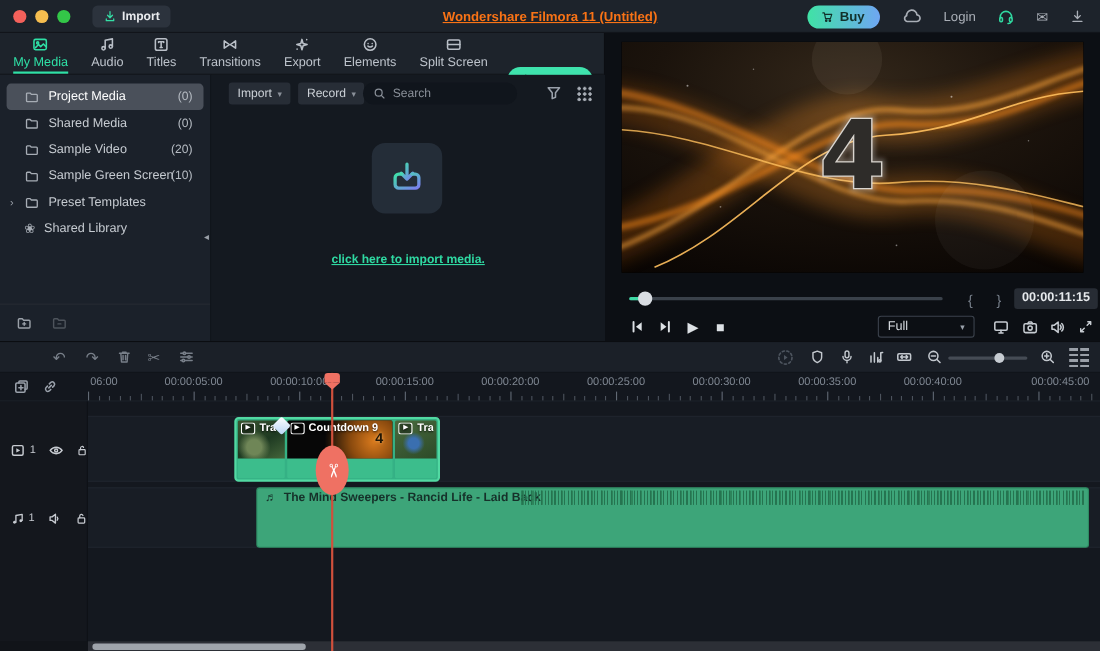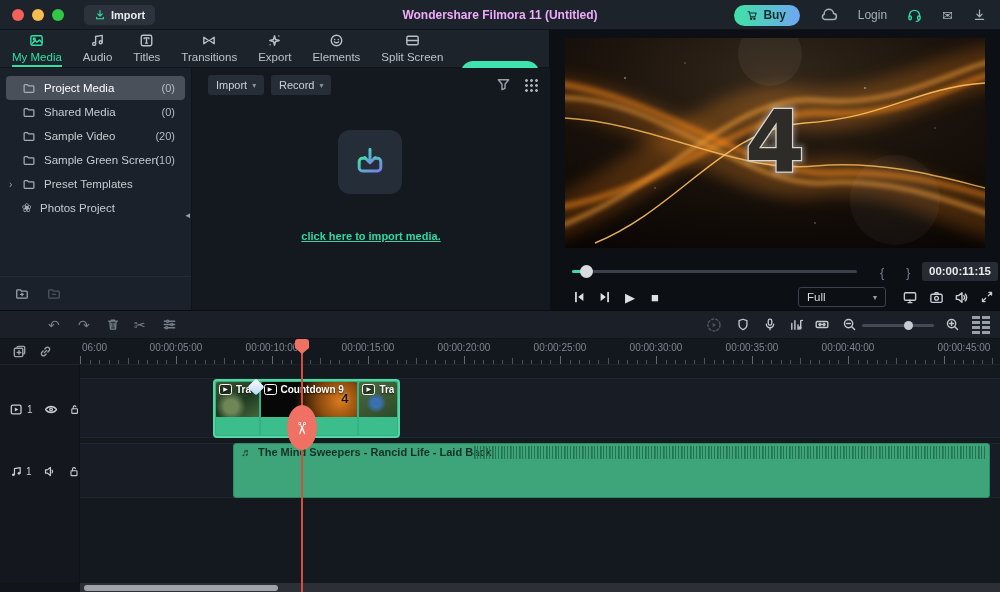--- a/index.html
+++ b/index.html
@@ -8,21 +8,21 @@
   .app { position:relative; width:1000px; height:592px; background:#14181f; overflow:hidden; color:#c6cbd1; }
   svg.ic { display:block; stroke:currentColor; fill:none; stroke-width:1.5; stroke-linecap:round; stroke-linejoin:round; }
 
   
   .titlebar { position:absolute; left:0; top:0; width:1000px; height:30px; background:#1d232b; border-bottom:1px solid #11141a; }
   .traffic { position:absolute; left:12px; top:9px; display:flex; gap:8px; }
   .traffic i { width:12px; height:12px; border-radius:50%; display:block; }
   .t-red{background:#f4615b;} .t-yellow{background:#f5bd4f;} .t-green{background:#33c748;}
   .import-top { position:absolute; left:84px; top:5px; height:20px; padding:0 10px; background:#2c333d; border-radius:5px; display:flex; align-items:center; gap:5px; color:#e9ebee; font-size:11px; font-weight:bold; cursor:default; }
   .import-top .ic { color:#35dfa6; }
-  .app-title { position:absolute; left:0; right:0; top:0; height:30px; line-height:30px; text-align:center; font-size:12px; font-weight:bold; color:#f0abfc; pointer-events:none; }
+  .app-title { position:absolute; left:0; right:0; top:0; height:30px; line-height:30px; text-align:center; font-size:12px; font-weight:bold; color:#f97316; pointer-events:none;text-decoration:underline; }
   .tb-right { position:absolute; right:14px; top:0; height:30px; display:flex; align-items:center; gap:20px; }
   .buy-btn { width:66px; height:21px; border-radius:11px; background:linear-gradient(90deg,#40e2a5,#6fa6f3); display:flex; align-items:center; justify-content:center; gap:5px; color:#12302a; font-size:12px; font-weight:bold; }
   .tb-ic { color:#a9aeb6; font-size:13px; line-height:1; }
   .login { font-size:12px; color:#a9aeb6; }
   .headset { color:#30d9a1; }
 
   
   .left-panel { position:absolute; left:0; top:30px; width:550px; height:280px; background:#141920; border-right:1px solid #0b0d12; }
   .tabbar { position:absolute; left:0; top:0; width:100%; height:38px; background:#1d232b; border-bottom:1px solid #11141a; display:flex; align-items:stretch; padding-left:10px; gap:17px; }
   .tab { position:relative; display:flex; flex-direction:column; align-items:center; justify-content:center; gap:3px; padding:2px 2px 4px; color:#bdc3cb; font-size:11.5px; cursor:default; }
@@ -266,21 +266,21 @@
         </div>
         <div class="sb-item">
           <span class="sb-chevron">›</span>
           <svg class="ic" width="14" height="13" viewBox="0 0 16 16">
               <path d="M2 4.2a1 1 0 0 1 1-1h3l1.4 1.5H13a1 1 0 0 1 1 1v6.1a1 1 0 0 1-1 1H3a1 1 0 0 1-1-1z"></path>
             </svg>
           <span>Preset Templates</span>
         </div>
         <div class="sb-item">
           <span class="sb-flower">❀</span>
-          <span>Photos Project</span>
+          <span>Shared Library</span>
         </div>
       </div>
       <div class="sb-bottom">
         <svg class="ic" width="16" height="14" viewBox="0 0 16 16">
             <path d="M2 4.2a1 1 0 0 1 1-1h3l1.4 1.5H13a1 1 0 0 1 1 1v6.1a1 1 0 0 1-1 1H3a1 1 0 0 1-1-1z"></path>
             <path d="M8 7v3M6.5 8.5h3"></path>
           </svg>
         <svg class="ic dim" width="16" height="14" viewBox="0 0 16 16">
             <path d="M2 4.2a1 1 0 0 1 1-1h3l1.4 1.5H13a1 1 0 0 1 1 1v6.1a1 1 0 0 1-1 1H3a1 1 0 0 1-1-1z"></path>
             <path d="M6.5 8.5h3"></path>
@@ -290,20 +290,27 @@
     </div>
 
     <div class="media">
       <div class="dd-btn" style="left:16px;">
         <span>Import</span>
         <span class="car">▾</span>
       </div>
       <div class="dd-btn" style="left:79px;">
         <span>Record</span>
         <span class="car">▾</span>
+      </div>
+      <div class="search-box">
+        <svg class="ic" width="12" height="12" viewBox="0 0 16 16">
+            <circle cx="7" cy="7" r="4.2"></circle>
+            <path d="M10.2 10.2l3.2 3.2"></path>
+          </svg>
+        <input type="text" placeholder="Search" style="">
       </div>
       <svg class="ic funnel" width="15" height="15" viewBox="0 0 16 16">
           <path d="M2.5 3h11L9.6 7.8v4.3l-3.2 1.4V7.8z"></path>
         </svg>
       <div class="grid-ic"></div>
 
       <div class="dz-iconbox">
         <svg class="ic" width="36" height="36" viewBox="0 0 24 24" style="stroke-width:2;">
           <defs>
               <linearGradient id="dzg" x1="0" y1="0" x2="1" y2="1">

